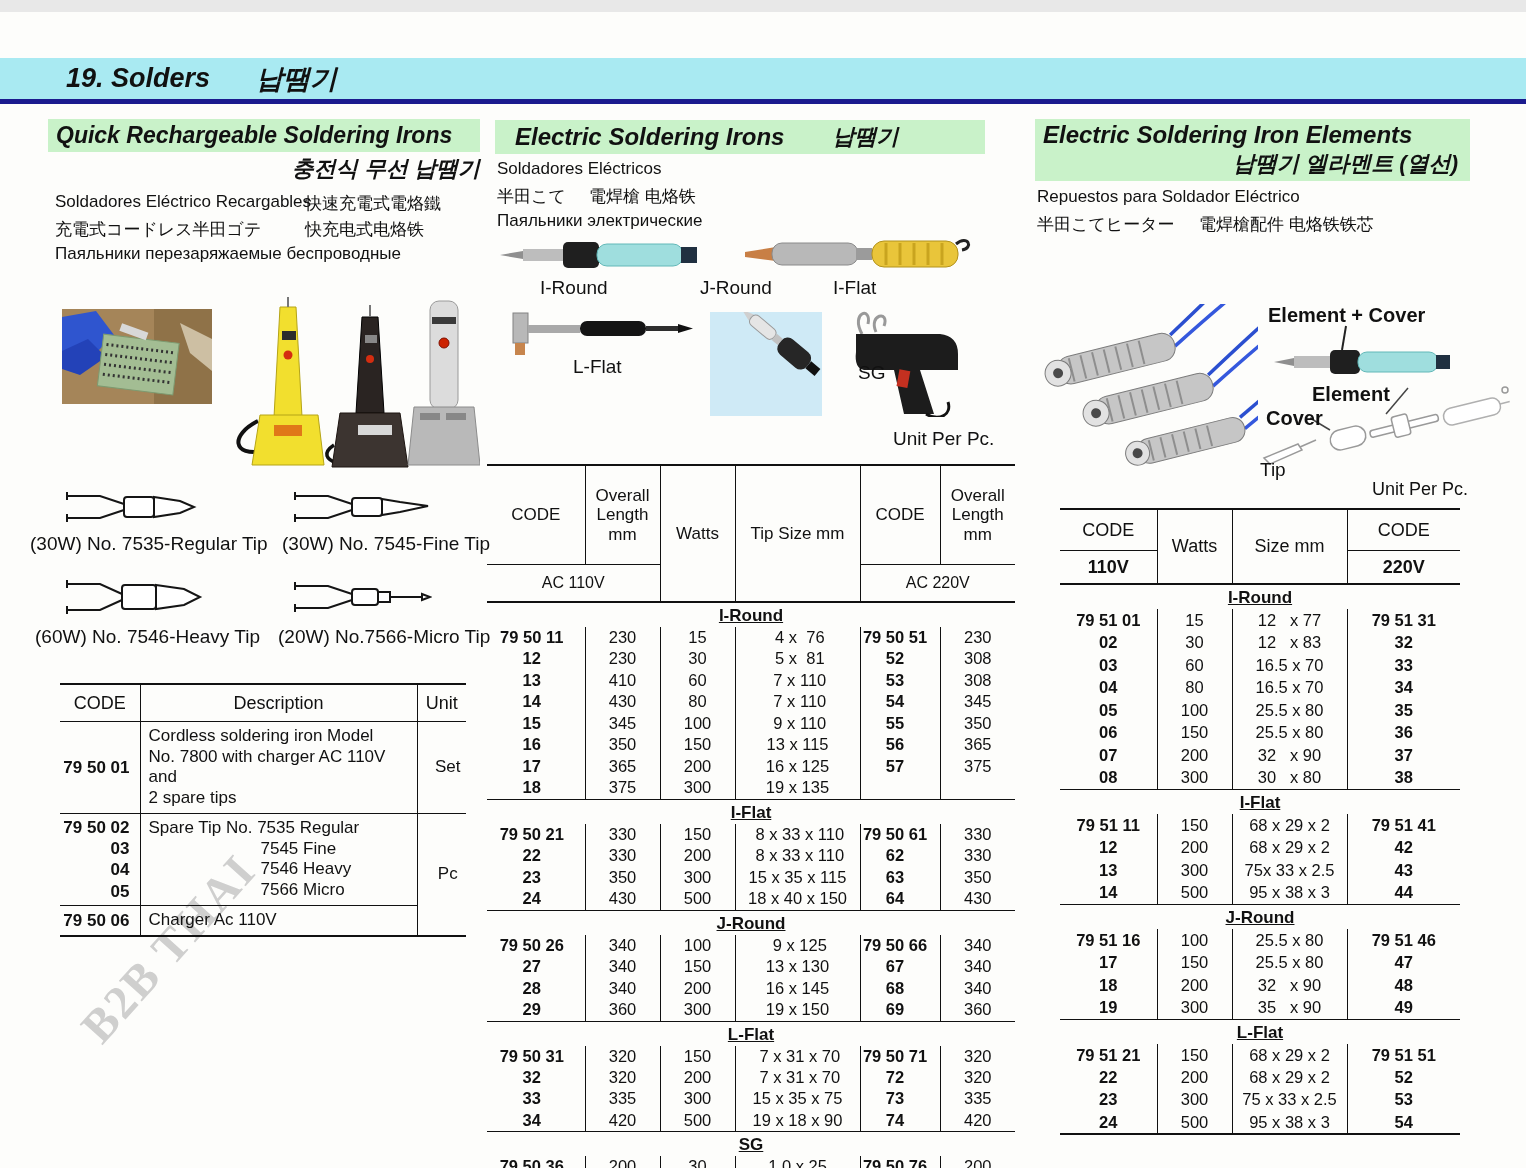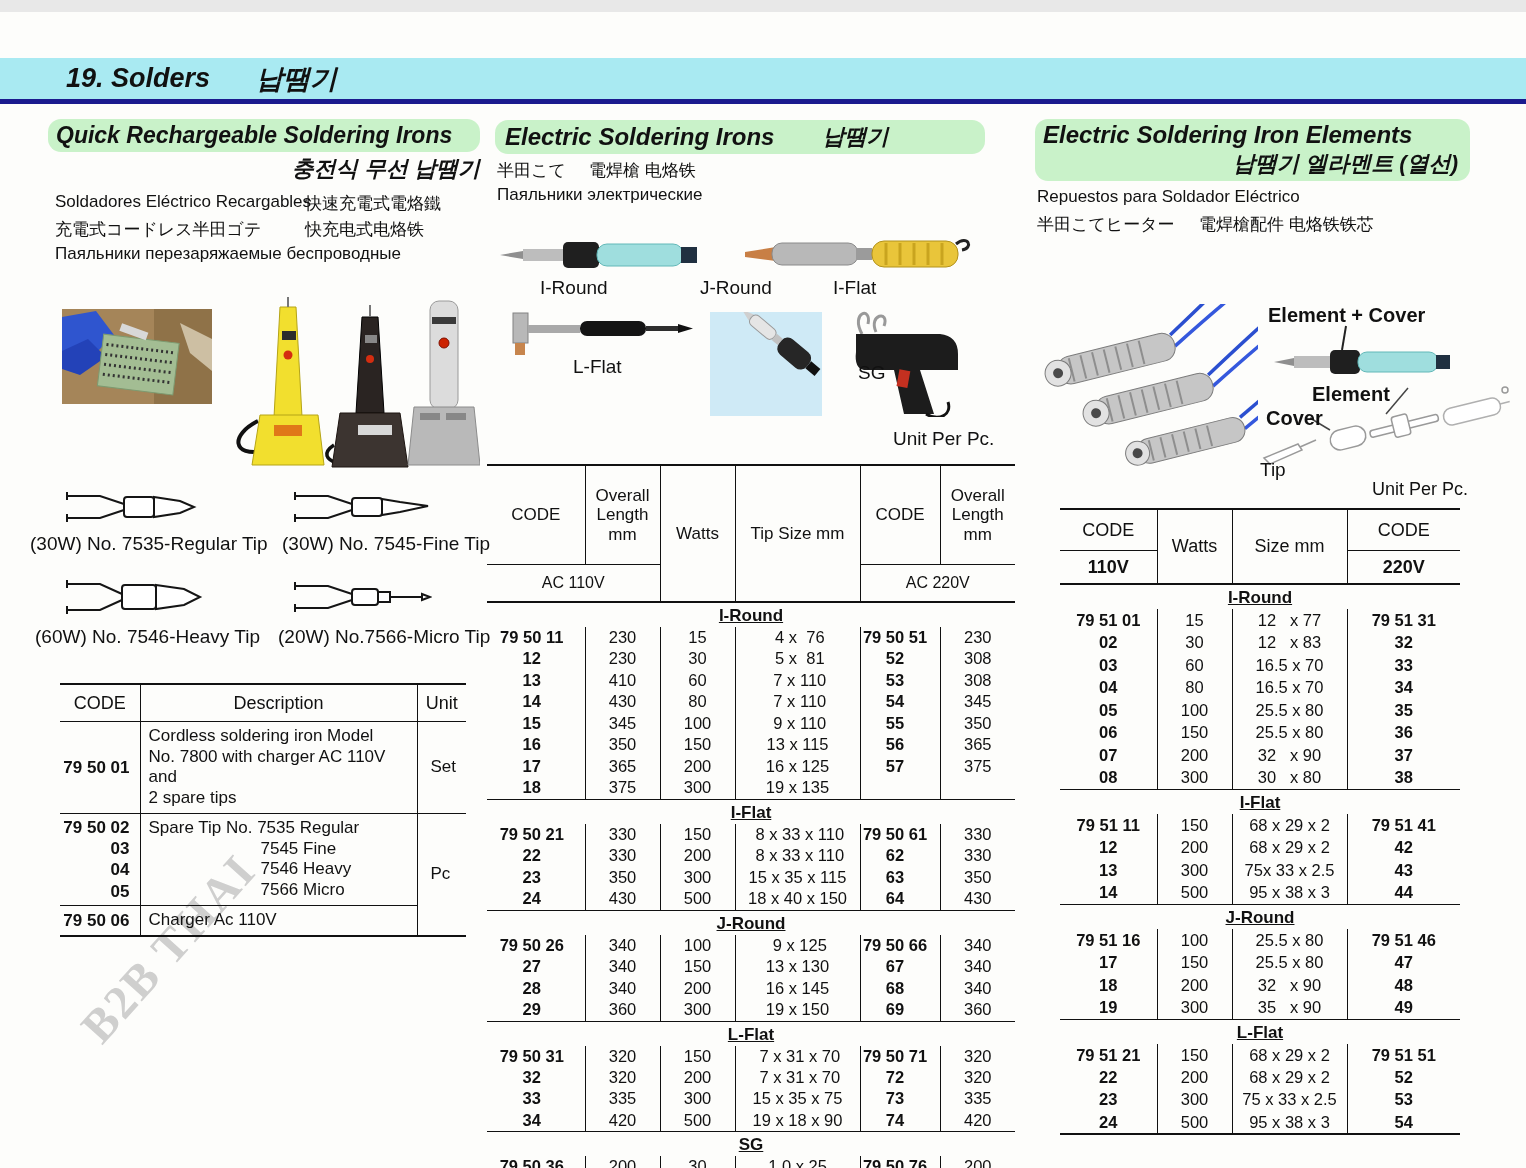--- a/index.html
+++ b/index.html
@@ -7,26 +7,26 @@
         font-family:"Liberation Sans","DejaVu Sans",sans-serif;color:#111;margin-top:12px;}
   .abs{position:absolute;}
 
   
   .topbar{left:0;top:46px;width:1526px;height:46px;background:#a9eaf2;
           border-bottom:5px solid #1b1b8e;display:flex;align-items:center;
           gap:46px;padding-left:66px;box-sizing:border-box;}
   .topbar .t{font-size:27px;font-weight:bold;font-style:italic;}
 
   
-  .greenbar{background:#c9f2c9;border-radius:13px;}
+  .greenbar{background:#c9f2c9;}
   .ctitle{font-size:23px;font-weight:bold;font-style:italic;white-space:nowrap;}
   .ckr{font-size:22px;font-weight:bold;font-style:italic;white-space:nowrap;}
   .gb1{left:48px;top:107px;width:432px;height:33px;display:flex;align-items:center;padding-left:8px;box-sizing:border-box;}
   .sub1{left:48px;top:142px;width:432px;text-align:right;}
-  .gb2{left:495px;top:108px;width:490px;height:34px;display:flex;align-items:center;padding-left:10px;box-sizing:border-box;gap:48px;}
+  .gb2{left:495px;top:108px;width:490px;height:34px;display:flex;align-items:center;padding-left:20px;box-sizing:border-box;gap:48px;}
   .gb2 .ctitle{font-size:24px;}
   .gb3{left:1035px;top:107px;width:435px;height:62px;padding:2px 12px 0 8px;box-sizing:border-box;}
   .gb3 .ctitle{font-size:24px;display:block;}
   .gb3 .ckr{display:block;text-align:right;}
 
   
   .langs .line{position:relative;height:26px;font-size:17px;white-space:nowrap;}
   .langs .r{position:absolute;top:0;}
   #col1-langs{left:55px;top:180px;width:430px;}
   #col1-langs .r{left:250px;}
@@ -48,21 +48,21 @@
   .secname{font-weight:bold;text-decoration:underline;font-size:17px;}
   .grp td{font-size:16.5px;text-align:center;padding:1px 0 2px;line-height:1.12;}
   .code{font-weight:bold;text-align:right;}
   .tip{white-space:pre;}
 
   
   #t1 thead th{border-bottom:1.5px solid #111;height:34px;font-size:18px;text-align:center;}
   #t1 td{font-size:17px;vertical-align:middle;}
   #t1 .desc{text-align:left;padding:4px 4px 4px 8px;line-height:1.22;}
   #t1 .codecell{text-align:right;padding-right:10px;font-weight:bold;line-height:1.25;}
-  #t1 .unit{padding-left:13px;}
+  #t1 .unit{text-align:center;padding-left:13px;}
   #t1 .rB td{border-top:1.5px solid #111;}
   #t1 .rC td{border-top:1.5px solid #111;}
   #t1 .ind{padding-left:112px;}
 
   
   #t2 tr.h1 th{height:66px;vertical-align:middle;font-size:17px;text-align:center;}
   #t2 tr.h1 th.hu{border-bottom:1.5px solid #111;}
   #t2 .ho{font-size:15px;line-height:1.15;padding:16px 8px;}
   #t2 tr.h2 th{height:34px;}
   #t2 thead{border-bottom:2.5px solid #111;}
@@ -234,20 +234,24 @@
     </table>
   </div>
 
   <div class="abs greenbar gb2">
     <span class="ctitle">Electric Soldering Irons</span>
     <span class="ckr">납땜기</span>
   </div>
 
   <div class="abs langs" id="col2-langs">
 
+  <div class="line">
+      <span class="l">Soldadores Eléctricos</span>
+      <span class="r"></span>
+    </div>
       <div class="line">
       <span class="l">半田こて</span>
       <span class="r">電焊槍 电烙铁</span>
     </div>
       <div class="line">
       <span class="l">Паяльники электрические</span>
       <span class="r"></span>
     </div>
     </div>
 

